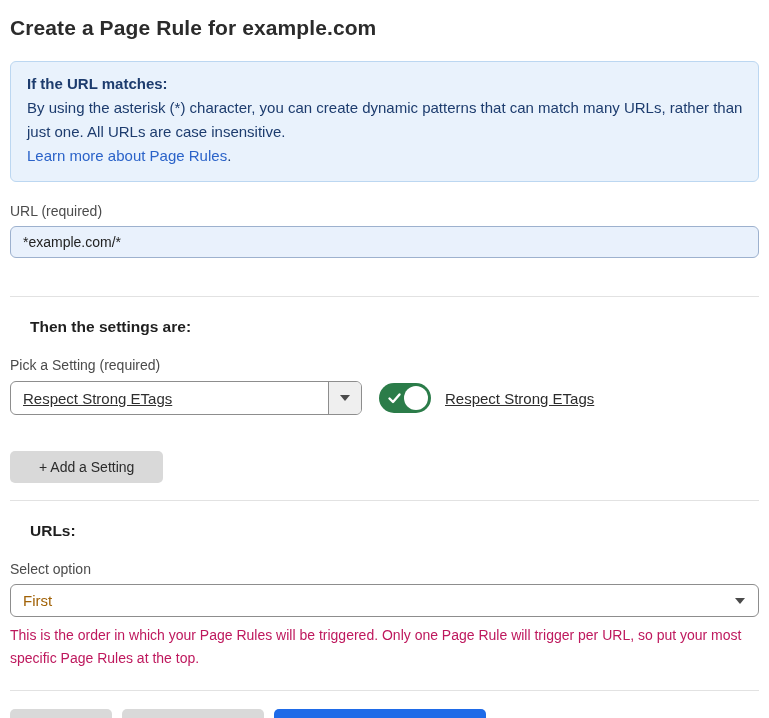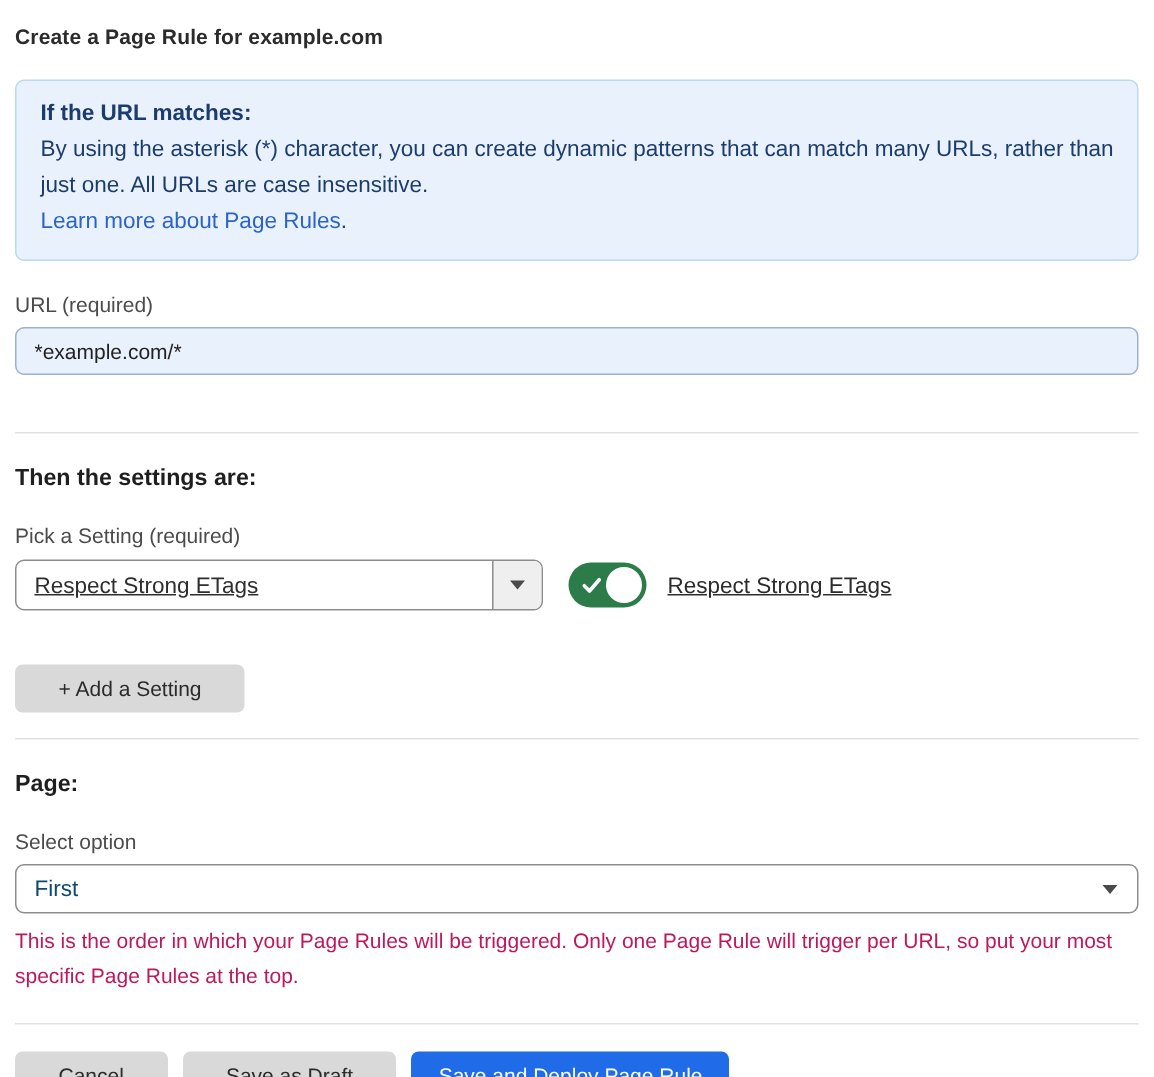--- a/index.html
+++ b/index.html
@@ -7,21 +7,21 @@
   body {
     width: 769px;
     height: 718px;
     font-family: "Liberation Sans", "DejaVu Sans", sans-serif;
     color: #2e2e2e;
     overflow: hidden;
   }
   .page { padding: 10px 10px 0 10px; }
 
   .page-title {
-    font-size: 14px;
+    font-size: 21px;
     font-weight: bold;
     color: #2b2b2b;
     margin-top: 6px;
     letter-spacing: 0.1px;
   }
 
   
   .info-box {
     margin-top: 21px;
     background: #e9f2fc;
@@ -64,20 +64,21 @@
     margin-top: 38px;
   }
   hr.divider-2 { margin-top: 17px; }
   hr.divider-3 { margin-top: 20px; }
 
   .section-heading {
     font-size: 15.5px;
     font-weight: bold;
     color: #1f1f1f;
     margin-top: 21px;
+    margin-left: 20px;
   }
 
   .setting-row {
     display: flex;
     align-items: center;
     margin-top: 8px;
     text-decoration: underline;
   }
 
   .custom-select {
@@ -173,21 +174,21 @@
     background: #ffffff;
     border: 1px solid #8d8d8d;
     border-radius: 6px;
     display: flex;
     align-items: center;
     cursor: pointer;
   }
   .wide-select .select-text {
     padding-left: 12px;
     font-size: 15px;
-    color: #0c4a6e;
+    color: #a16207;
   }
   .wide-select .tri-down {
     position: absolute;
     right: 13px;
     top: 13px;
   }
 
   .help-text {
     margin-top: 7px;
     font-size: 14px;
@@ -241,21 +242,21 @@
         <span class="knob"></span>
       </span>
       <span class="toggle-label">Respect Strong ETags</span>
     </div>
   </div>
 
   <button class="btn btn-gray add-setting-btn">+ Add a Setting</button>
 
   <hr class="divider divider-2">
 
-  <h2 class="section-heading">Page:</h2>
+  <h2 class="section-heading">URLs:</h2>
 
   <div class="field-label">Select option</div>
 
   <div class="wide-select">
     <span class="select-text">First</span>
     <span class="tri-down"></span>
   </div>
 
   <div class="help-text">This is the order in which your Page Rules will be triggered. Only one Page Rule will trigger per URL, so put your most specific Page Rules at the top.</div>
 

